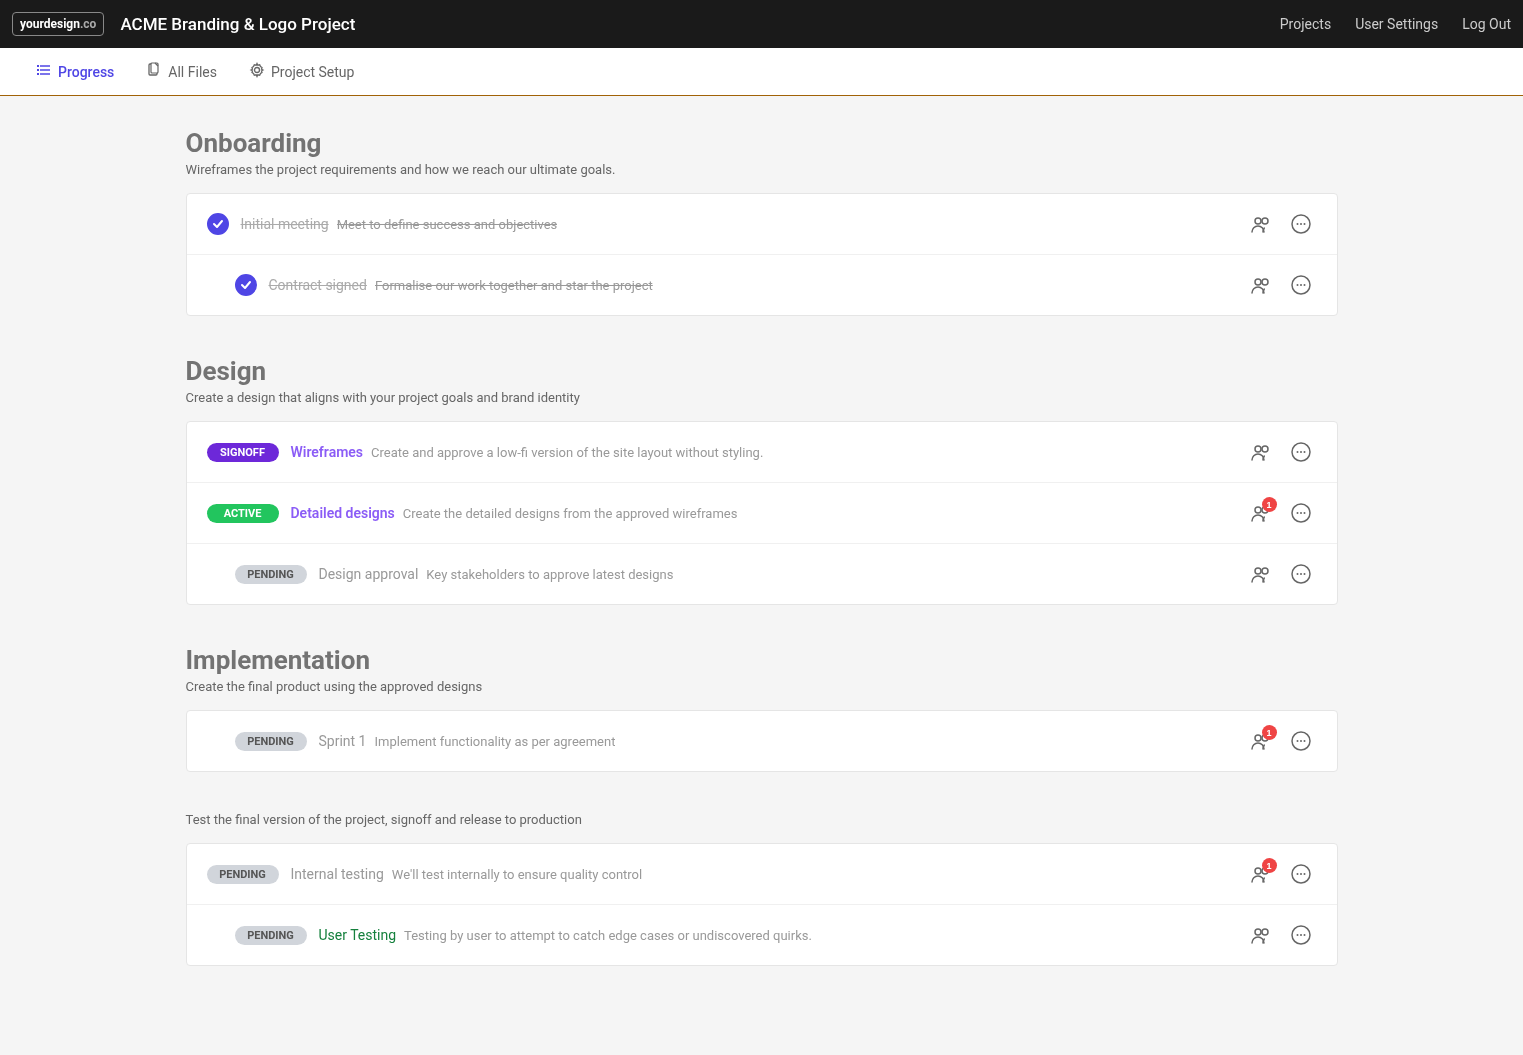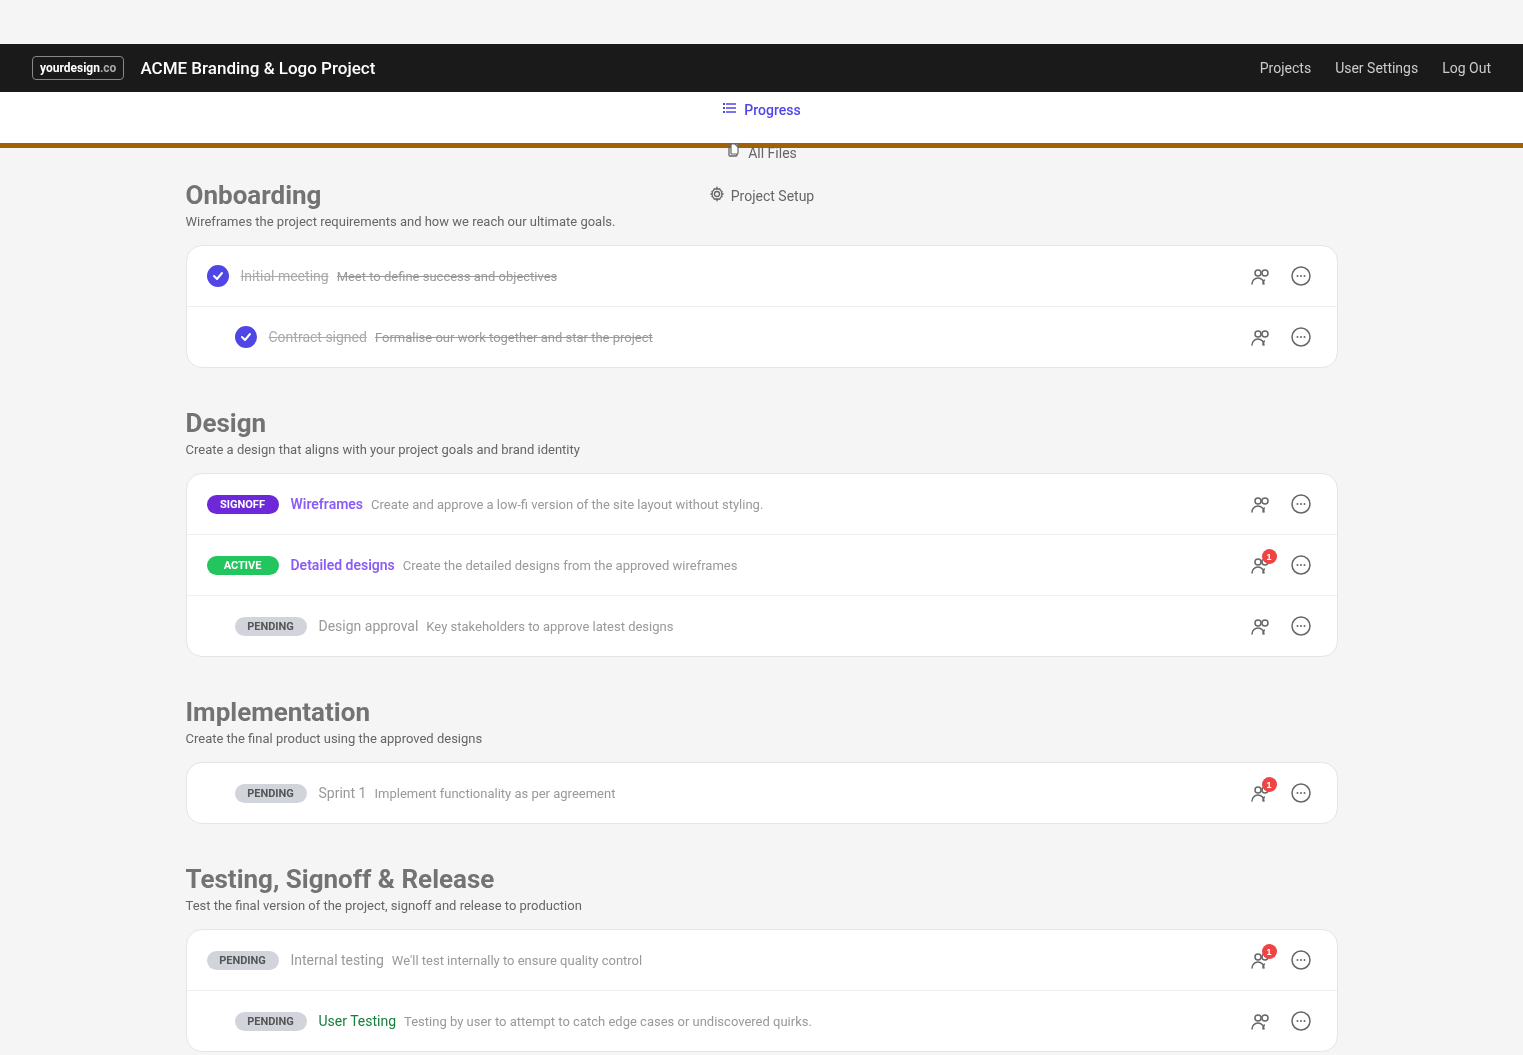--- a/index.html
+++ b/index.html
@@ -4,24 +4,23 @@
   <style>
     * { box-sizing: border-box; margin: 0; padding: 0; }
     body { font-family: -apple-system, BlinkMacSystemFont, 'Segoe UI', Roboto, sans-serif; background: #f5f5f5; color: #333; }
 
     
     .header {
       background: #1a1a1a;
       color: white;
       display: flex;
       align-items: center;
-      padding: 0 32px;
+      padding: 0 12px;
       height: 48px;
       gap: 16px;
-      margin-top: 44px;
     }
     .logo-box {
       border: 1.5px solid #888;
       border-radius: 4px;
       padding: 3px 7px;
       font-size: 12px;
       color: #ccc;
       white-space: nowrap;
       line-height: 1.4;
     }
@@ -43,24 +42,23 @@
       font-size: 14px;
       cursor: pointer;
     }
 
     
     .sub-nav {
       background: white;
       display: flex;
       align-items: center;
       padding: 0 24px;
-      height: 56px;
-      border-bottom: 5px solid #a16207;
+      height: 48px;
+      border-bottom: 1px solid #a16207;
       gap: 8px;
-      flex-direction: column;
     }
     .sub-nav-item {
       display: flex;
       align-items: center;
       gap: 6px;
       padding: 8px 12px;
       font-size: 14px;
       color: #666;
       cursor: pointer;
       border-radius: 4px;
@@ -93,21 +91,21 @@
     }
     .section-subtitle {
       font-size: 13px;
       color: #666;
       margin-bottom: 16px;
     }
 
     
     .card {
       background: white;
-      border-radius: 16px;
+      border-radius: 4px;
       border: 1px solid #e5e5e5;
       overflow: hidden;
     }
 
     
     .task-row {
       display: flex;
       align-items: center;
       padding: 14px 20px;
       border-bottom: 1px solid #f0f0f0;
@@ -445,21 +443,20 @@
               <circle cx="11" cy="11" r="1" fill="#666"></circle>
               <circle cx="14.5" cy="11" r="1" fill="#666"></circle>
             </svg>
           </button>
         </div>
       </div>
     </div>
   </section>
 
   <section class="section">
-    <h2 class="section-title">Testing, Signoff &amp; Release</h2>
     <p class="section-subtitle">Test the final version of the project, signoff and release to production</p>
     <div class="card">
 
       <div class="task-row">
         <span class="task-badge badge-pending">PENDING</span>
         <div class="task-content">
           <span class="task-name" style="color:#999;font-weight:400">Internal testing</span>
           <span class="task-desc">We'll test internally to ensure quality control</span>
         </div>
         <div class="task-actions">

